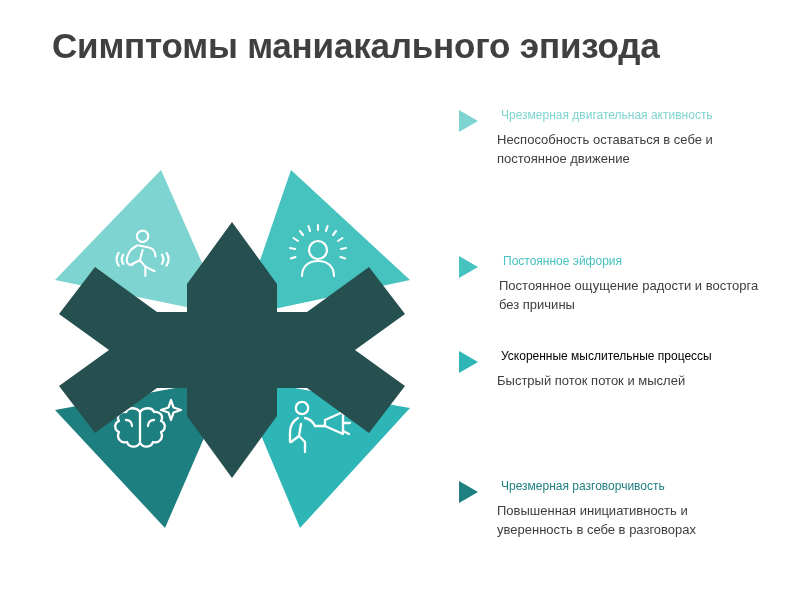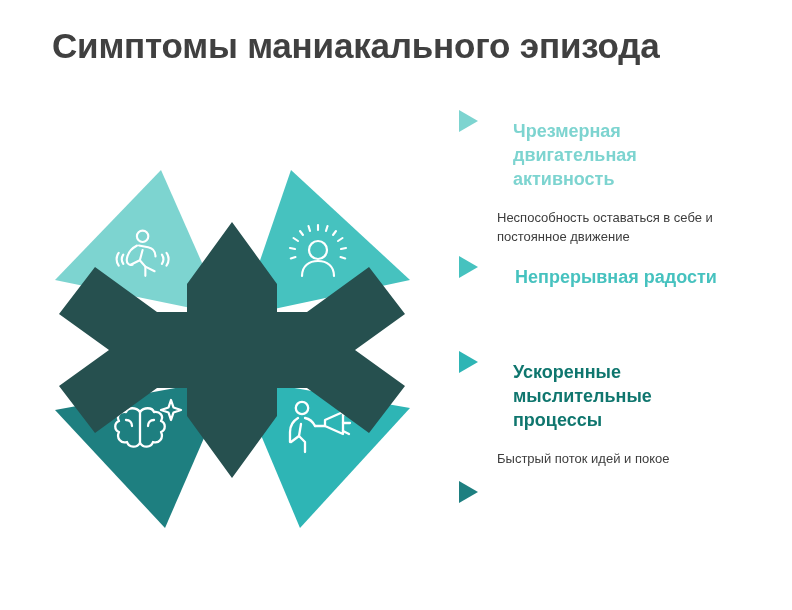--- a/index.html
+++ b/index.html
@@ -65,23 +65,23 @@
     width: 0;
     height: 0;
     border-style: solid;
     border-width: 11px 0 11px 19px;
     border-color: transparent transparent transparent #7dd4d0;
   }
   .item .body {
     margin-left: 38px;
   }
   .item h3 {
-    margin: 16px;
-    font-size: 18px;
-    font-weight: bold;
+    margin: 4px;
+    font-size: 12px;
+    font-weight: normal;
     line-height: 1.33;
     color: #7dd4d0;
   }
   .item p {
     margin: 6px 0 0 0;
     font-size: 13px;
     line-height: 1.5;
     color: #3d3d3d;
   }
 
@@ -185,31 +185,36 @@
       <span class="arrow" style="border-left-color:#7dd4d0;"></span>
       <div class="body">
         <h3 style="color:#7dd4d0;">Чрезмерная двигательная активность</h3>
         <p>Неспособность оставаться в себе и постоянное движение</p>
       </div>
     </div>
 
     <div class="item" id="item-1">
       <span class="arrow" style="border-left-color:#46c2bf;"></span>
       <div class="body">
-        <h3 style="color:#46c2bf;">Непрерывная радости</h3>
+        <h3 style="color:#46c2bf;">Постоянное эйфория</h3>
+        <p>Постоянное ощущение радости и восторга без причины</p>
       </div>
     </div>
 
     <div class="item" id="item-2">
       <span class="arrow" style="border-left-color:#2eb5b5;"></span>
       <div class="body">
-        <h3 style="color:#0f766e;">Ускоренные мыслительные процессы</h3>
-        <p>Быстрый поток идей и покое</p>
+        <h3 style="color:#000000;">Ускоренные мыслительные процессы</h3>
+        <p>Быстрый поток поток и мыслей</p>
       </div>
     </div>
 
     <div class="item" id="item-3">
       <span class="arrow" style="border-left-color:#1e7f80;"></span>
+      <div class="body">
+        <h3 style="color:#1e7f80;">Чрезмерная разговорчивость</h3>
+        <p>Повышенная инициативность и уверенность в себе в разговорах</p>
+      </div>
     </div>
 
   </div>
 
 </div>
 
 </body></html>

